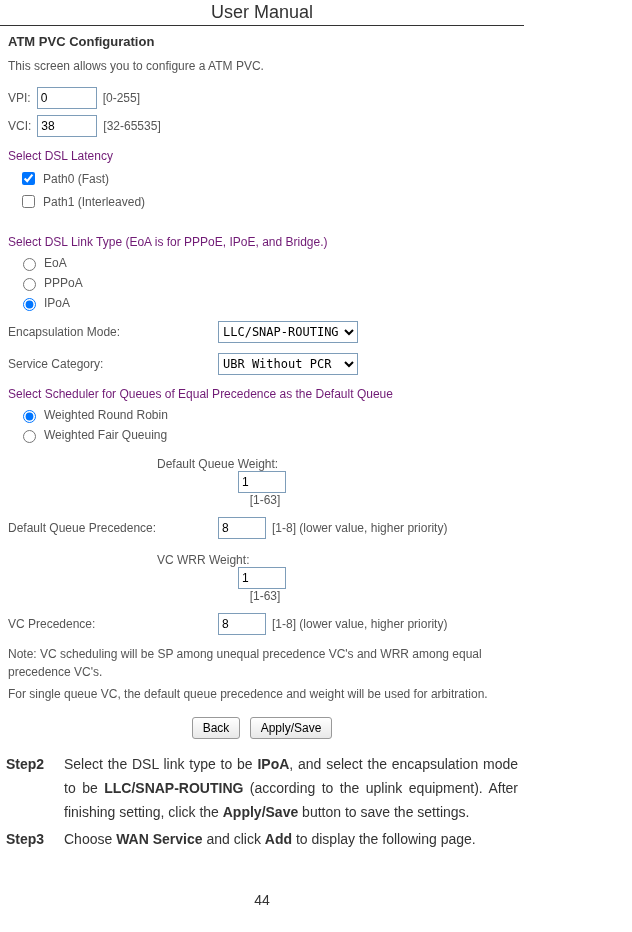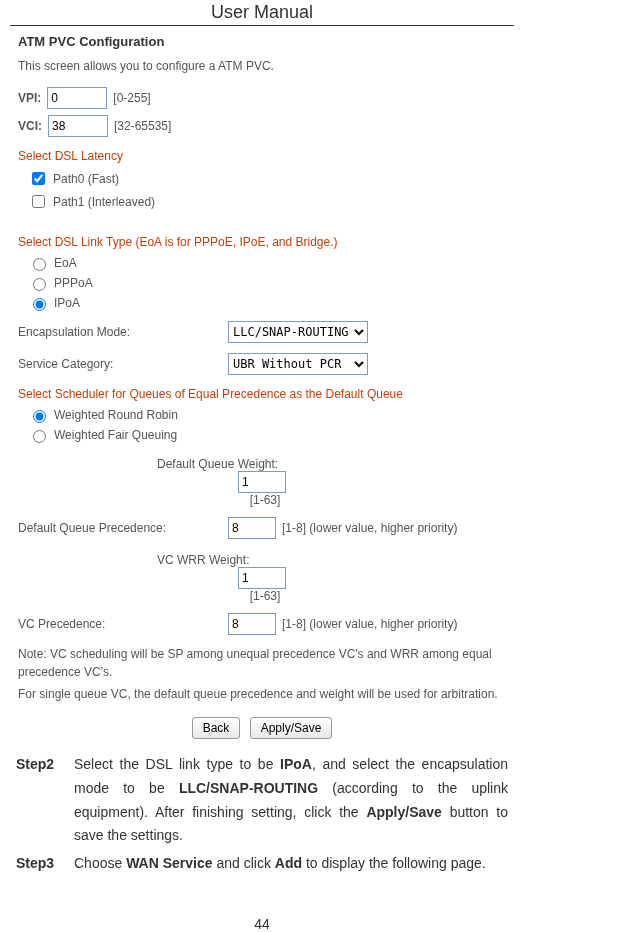--- a/index.html
+++ b/index.html
@@ -6,21 +6,21 @@
     margin: 0;
     padding: 0;
     font-family: Arial, sans-serif;
     font-size: 13px;
     color: #333;
     width: 632px;
     background: #fff;
   }
   .page {
     width: 524px;
-    padding: 0 10px;
+    padding: 0 0;
     box-sizing: border-box;
   }
   .header-title {
     text-align: center;
     font-size: 18px;
     font-weight: normal;
     padding: 2px 0;
     border-bottom: 1px solid #333;
     margin: 0 0 8px 0;
   }
@@ -39,36 +39,35 @@
     margin-bottom: 14px;
     color: #555;
   }
   .row {
     display: flex;
     align-items: center;
     margin-bottom: 6px;
   }
   .lbl {
     margin-right: 6px;
-    font-weight: bold;
   }
   .txt-input {
     width: 52px;
     height: 18px;
     font-size: 12px;
     padding: 1px 3px;
     border: 1px solid #7e9db9;
   }
   .hint {
     margin-left: 6px;
     color: #555;
   }
   .group-label {
     margin: 12px 0 6px 0;
-    color: #c2410c;
+    color: #701a75;
   }
   .cb-row, .rb-row {
     display: flex;
     align-items: center;
     margin: 4px 0 4px 10px;
   }
   .cb, .rb {
     margin-right: 8px;
   }
   .twocol {

